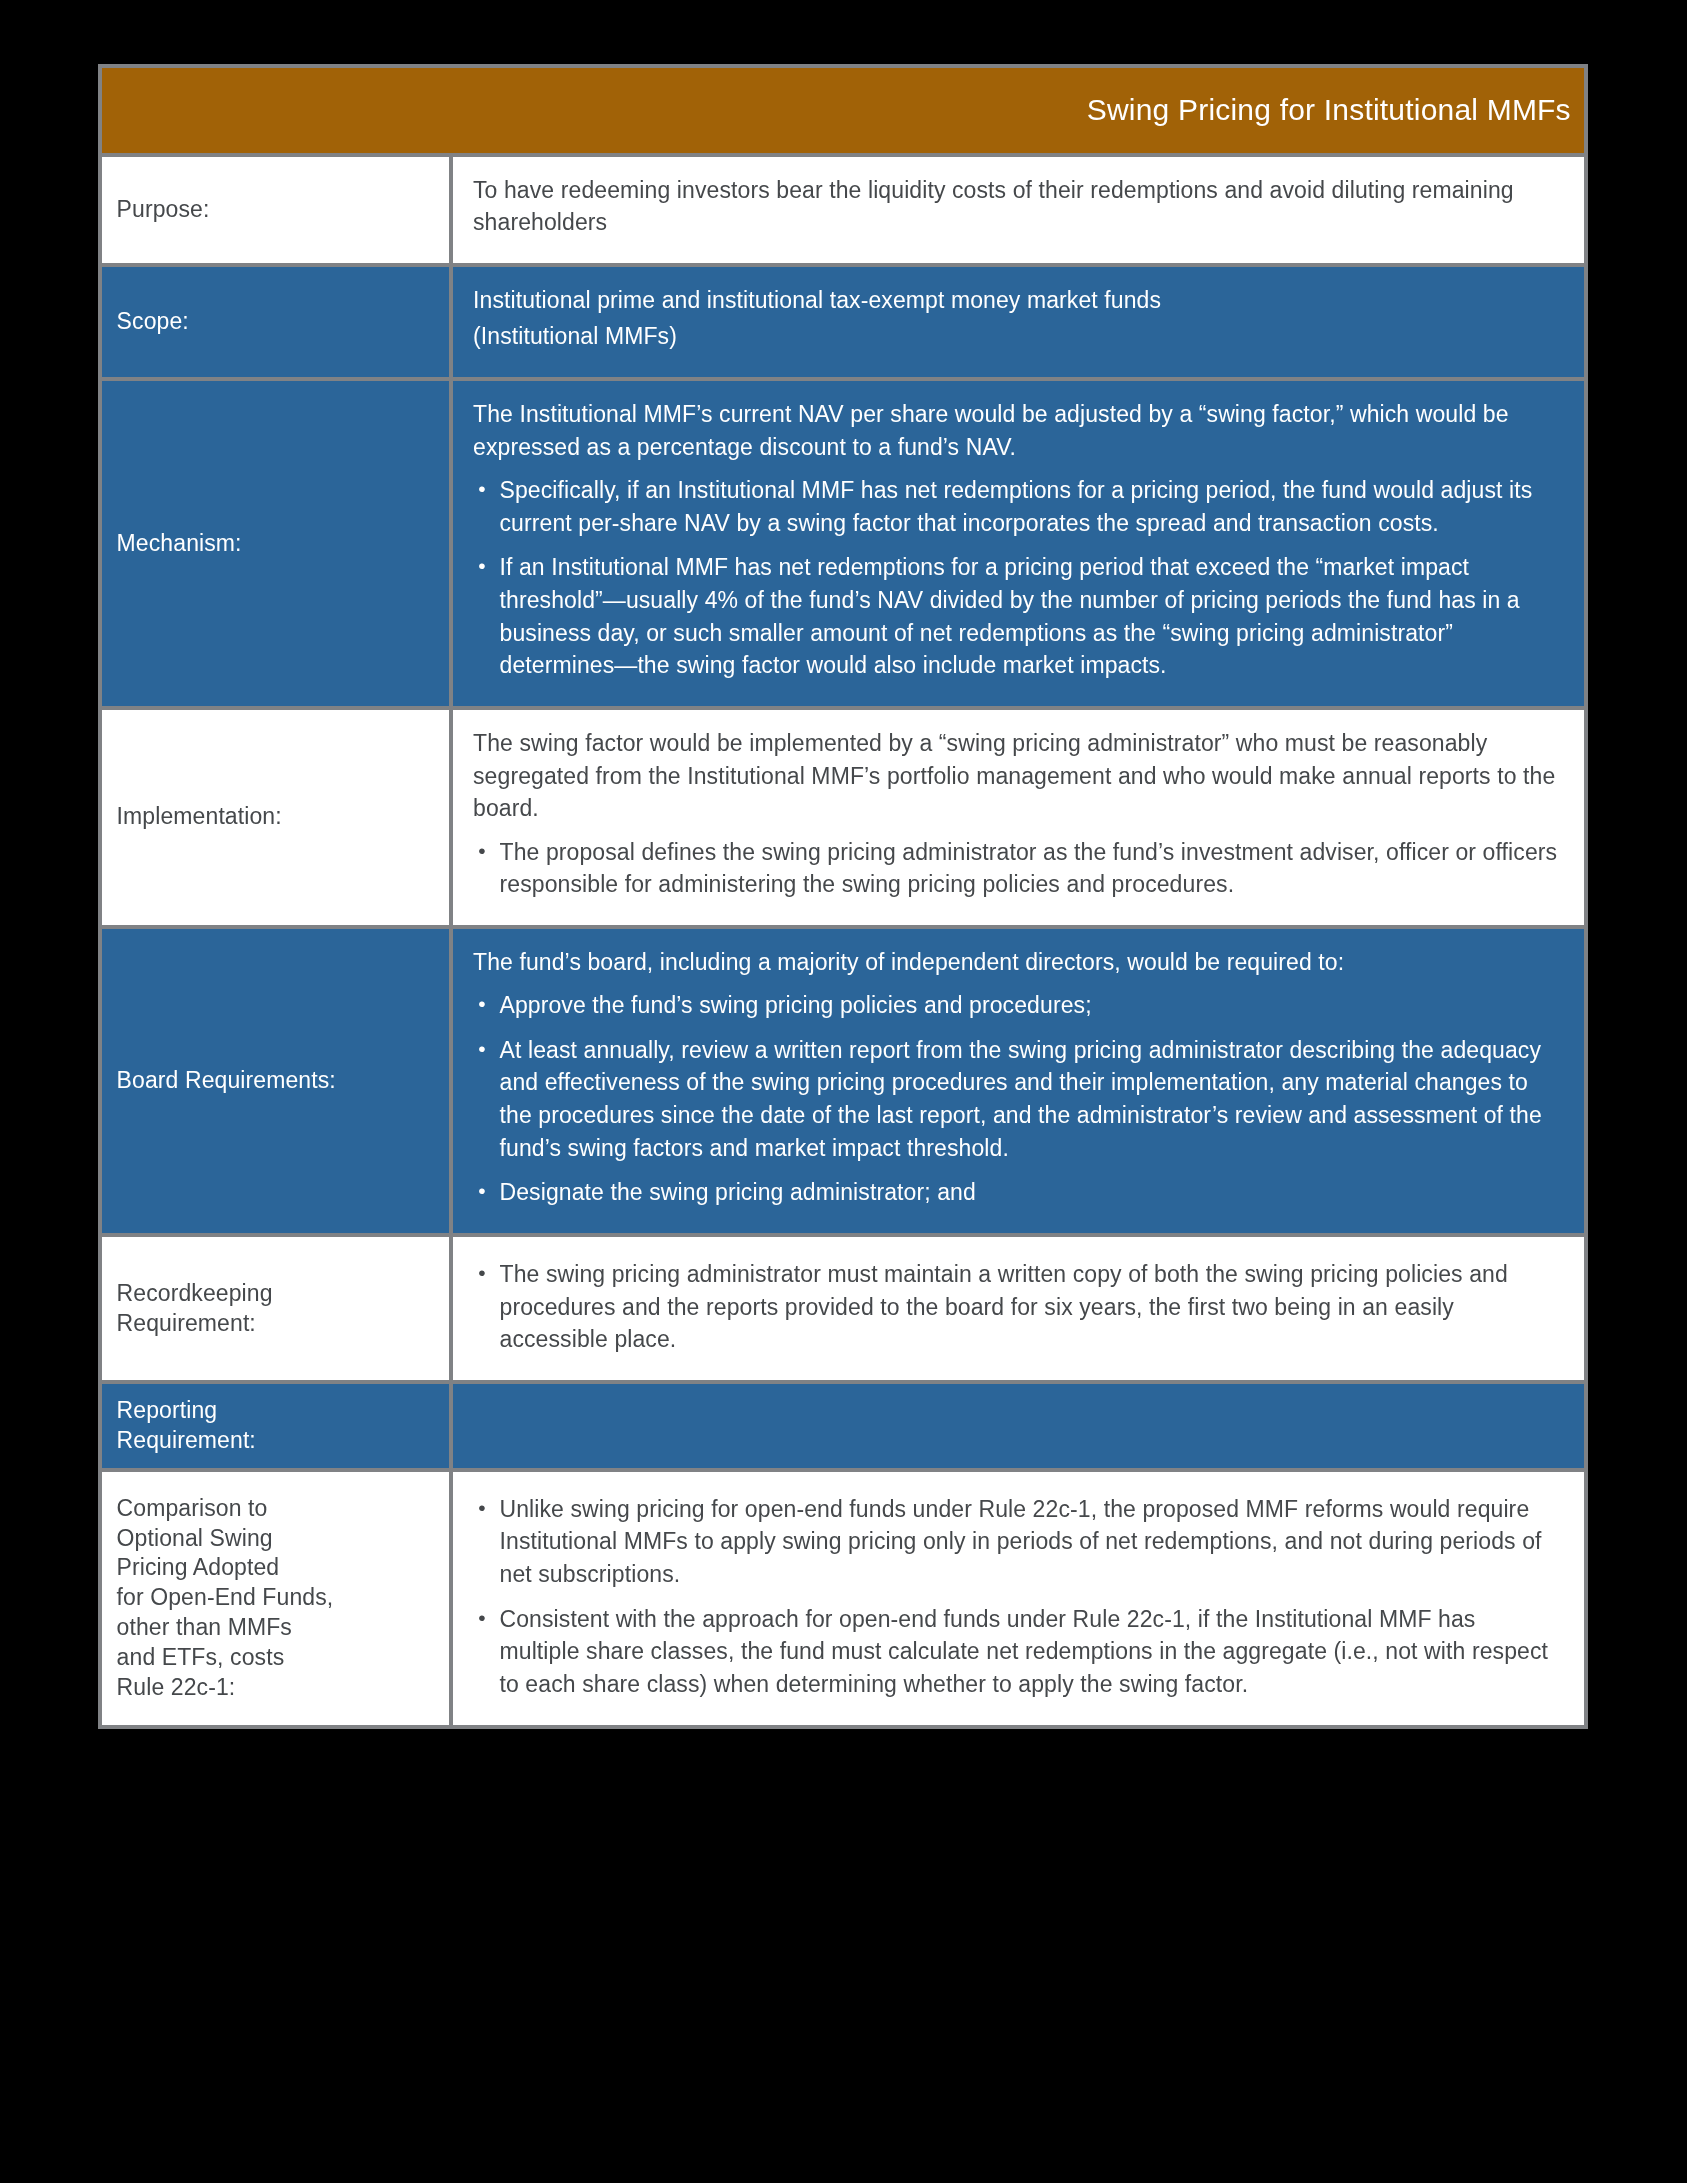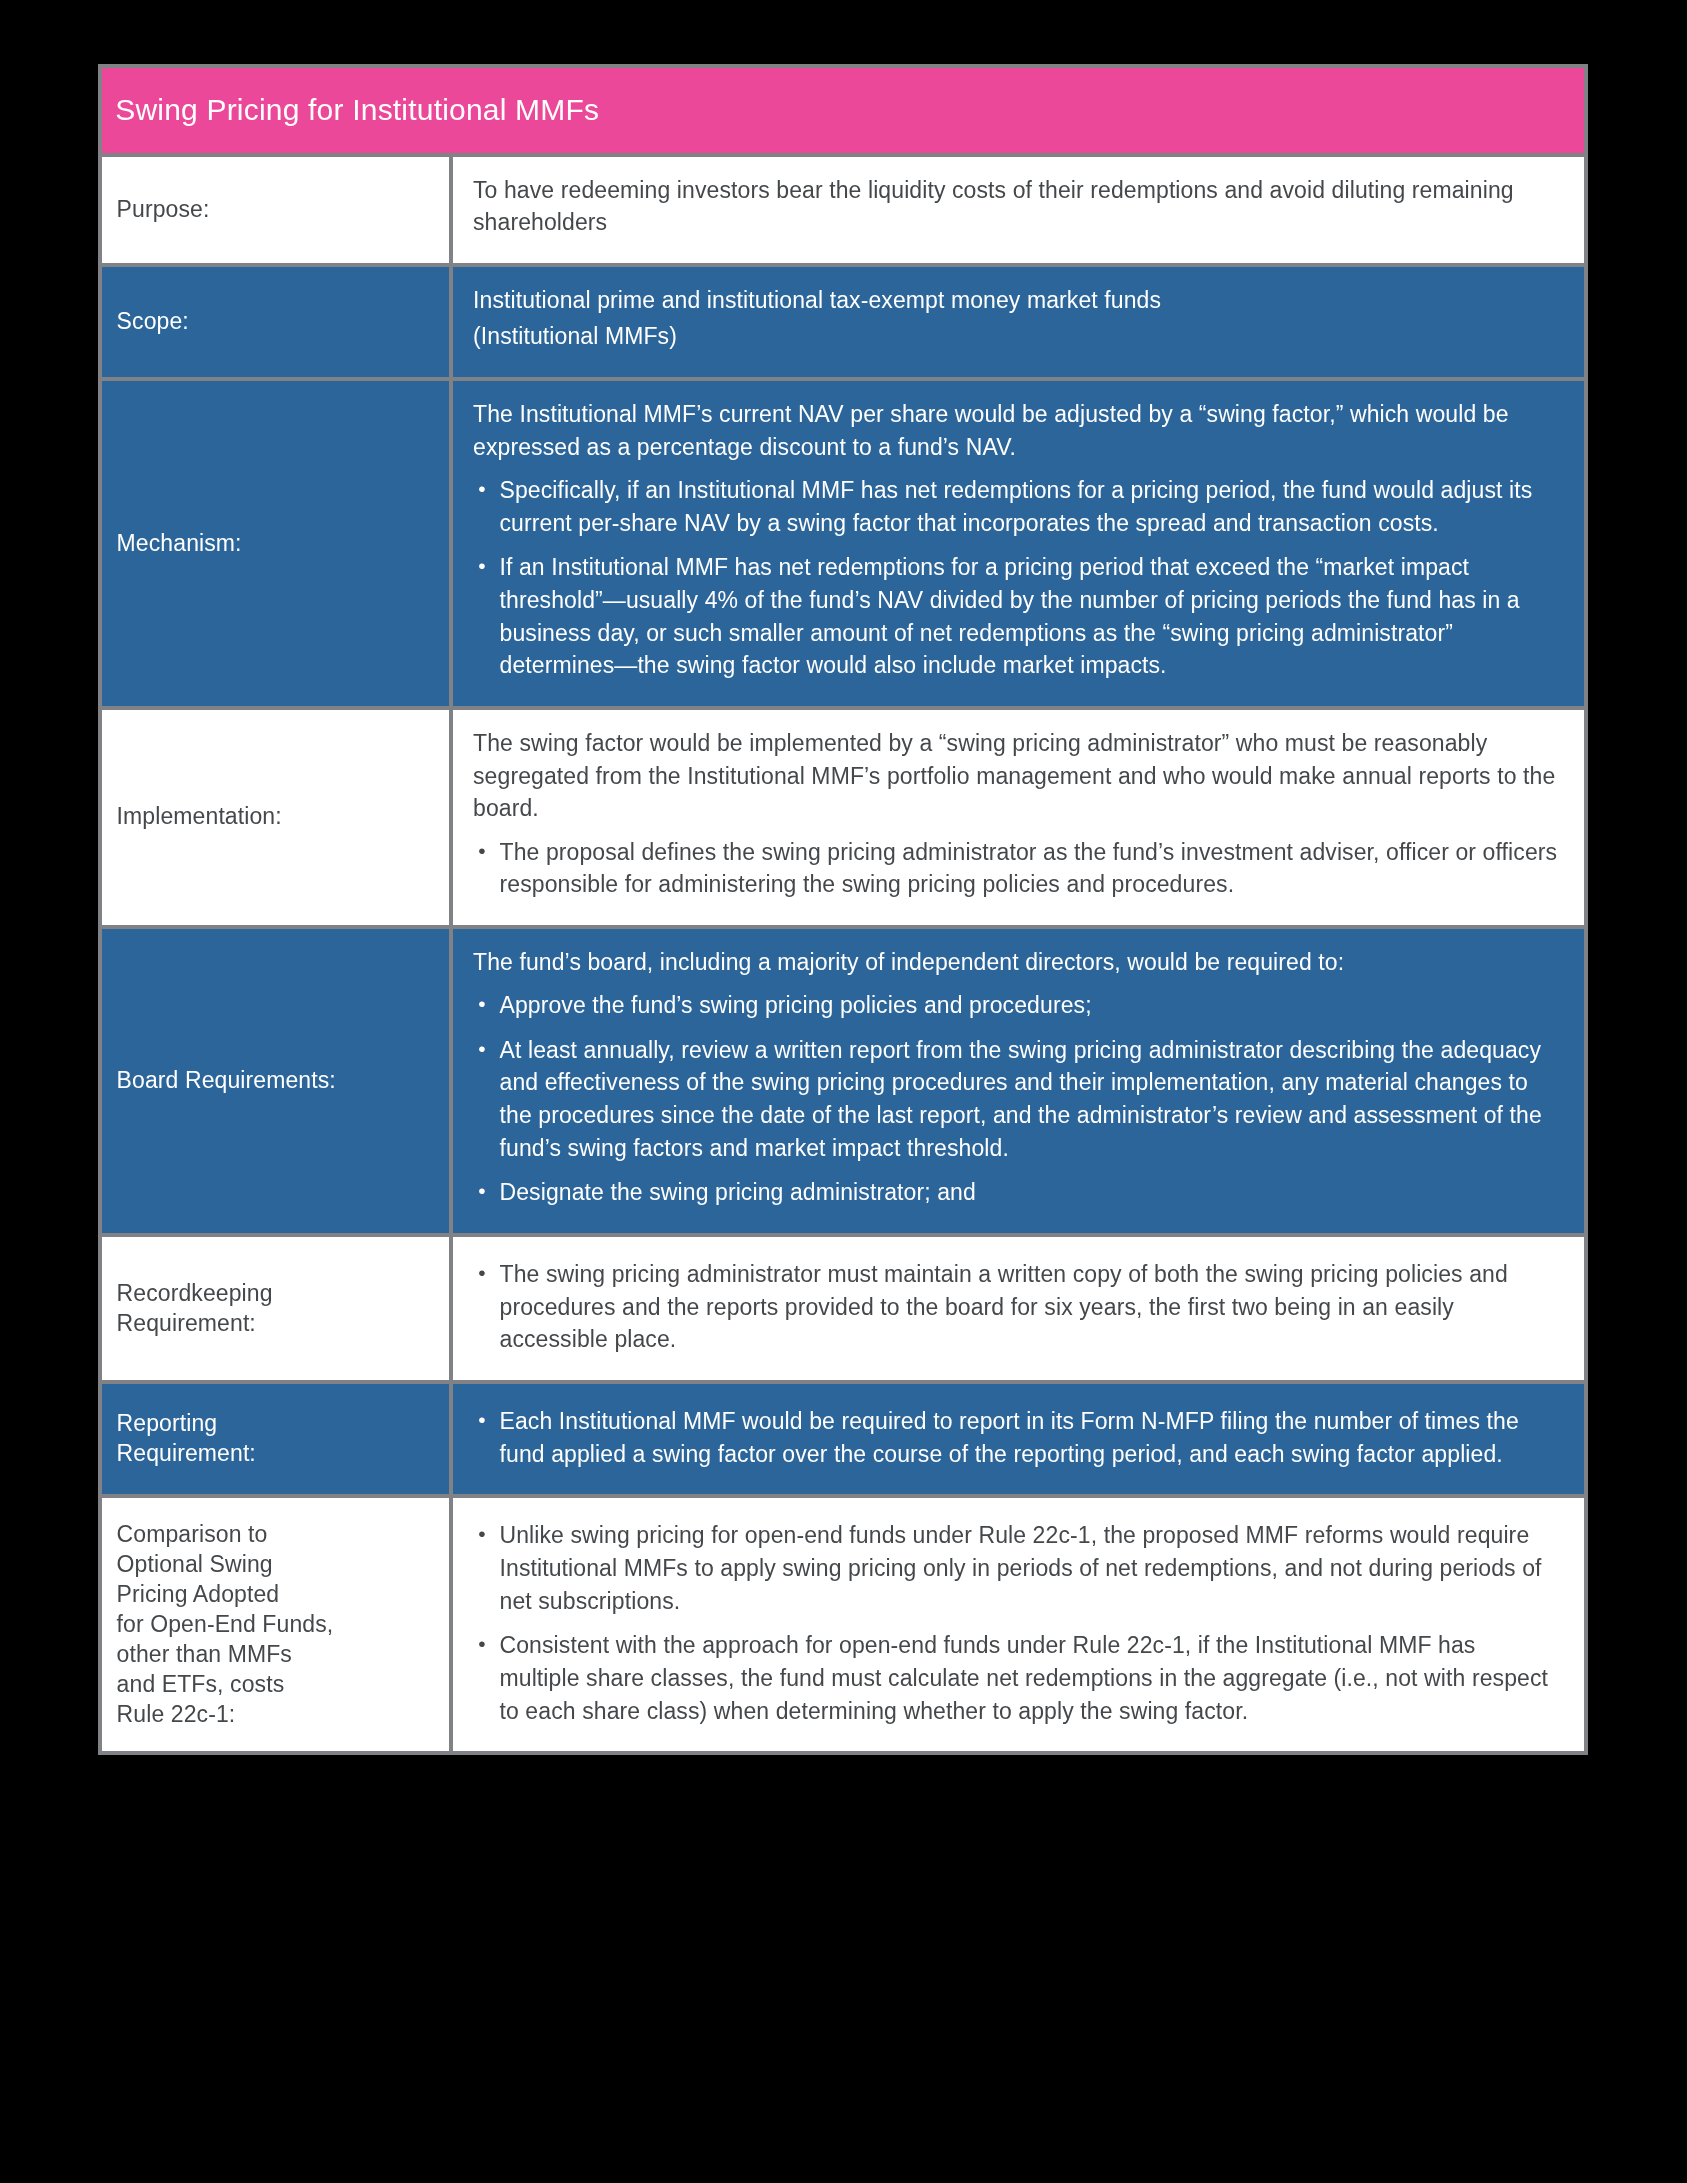--- a/index.html
+++ b/index.html
@@ -26,23 +26,23 @@
     position: absolute;
     left: 98px;
     top: 64px;
     width: 1490px;
     box-sizing: border-box;
     background: #808285;
     border: 4px solid #808285;
   }
 
   .title-bar {
-    background: #ec4899;
+    background: #a16207;
     color: #ffffff;
-    text-align: left;
+    text-align: right;
     font-size: 30px;
     line-height: 1.1;
     padding: 25px 13.2px 26.5px 13.2px;
     letter-spacing: 0.2px;
     font-weight: 400;
   }
 
   .row {
     display: flex;
     align-items: stretch;
@@ -199,25 +199,20 @@
           </div>
         </div>
         <div class="row blue">
           <div class="cell-label">
             <div class="label-lines">
               <span>Reporting</span>
               <span>Requirement:</span>
             </div>
           </div>
           <div class="divider"></div>
-          <div class="cell-body">
-            <ul class="bullets">
-              <li>Each Institutional MMF would be required to report in its Form N-MFP filing the number of times the fund applied a swing factor over the course of the reporting period, and each swing factor applied.</li>
-            </ul>
-          </div>
         </div>
         <div class="row white">
           <div class="cell-label">
             <div class="label-lines">
               <span>Comparison to</span>
               <span>Optional Swing</span>
               <span>Pricing Adopted</span>
               <span>for Open-End Funds,</span>
               <span>other than MMFs</span>
               <span>and ETFs, costs</span>

